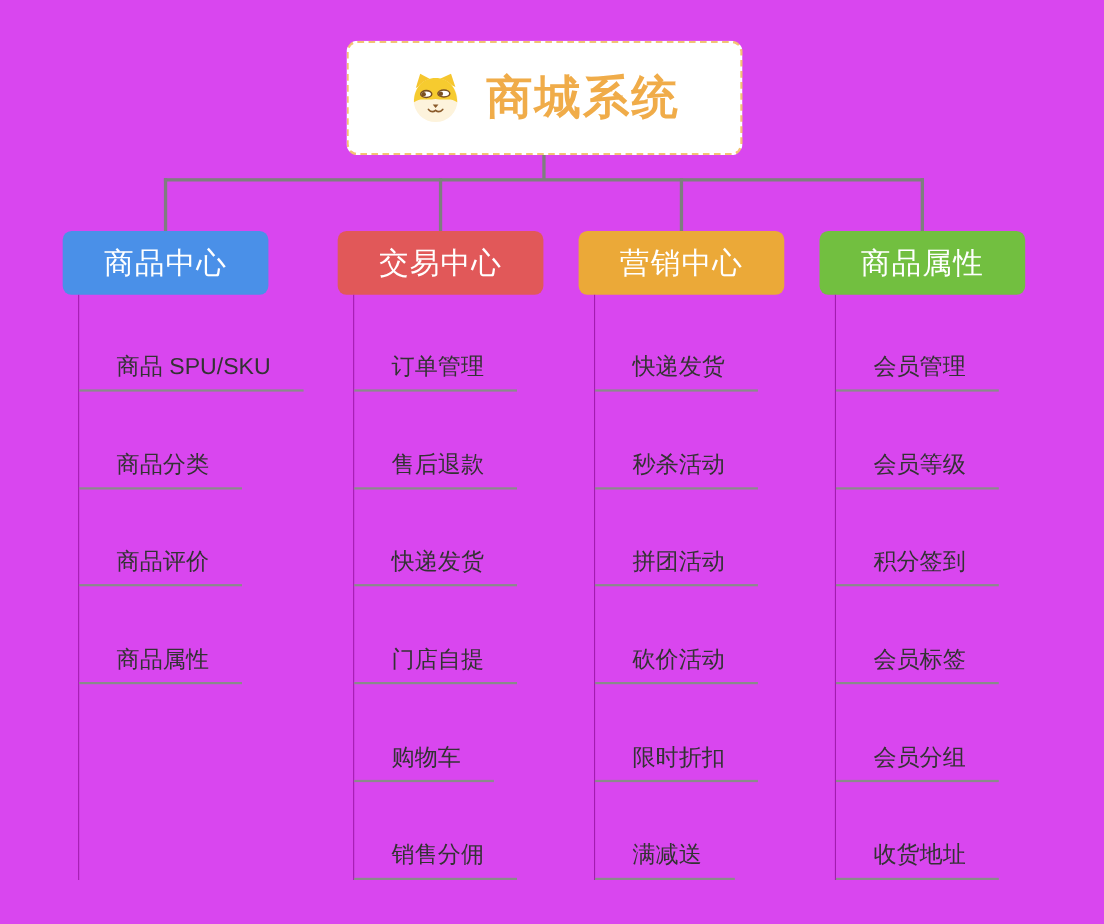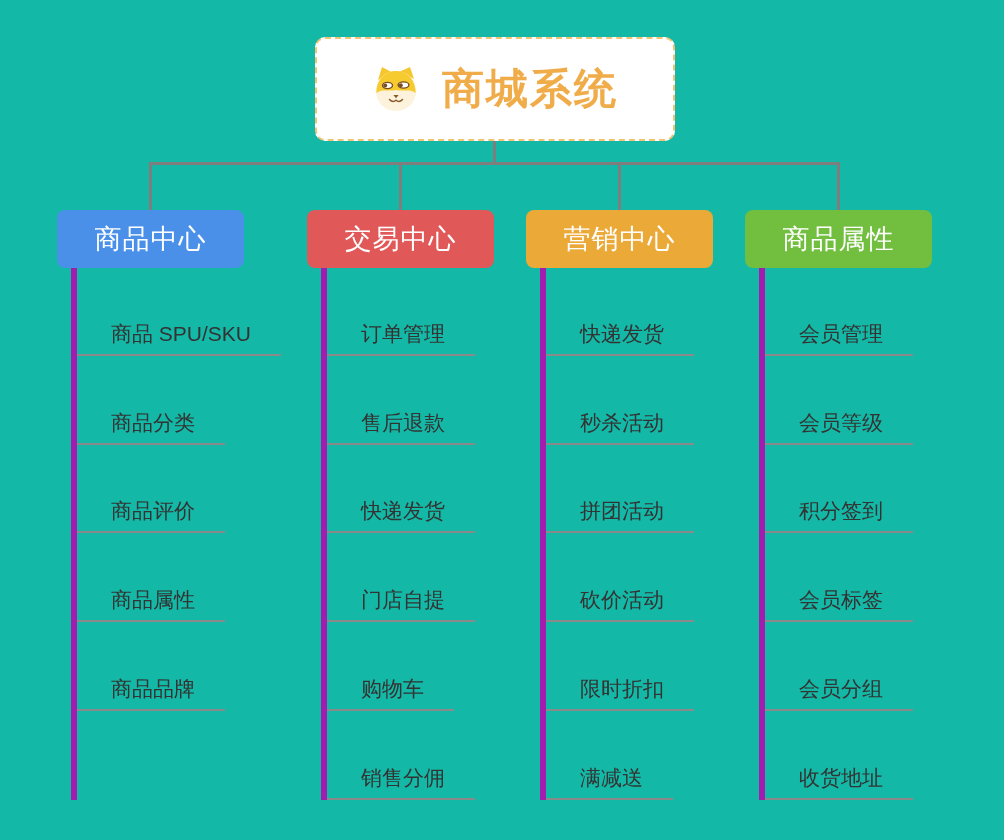--- a/index.html
+++ b/index.html
@@ -1,21 +1,21 @@
 <!DOCTYPE html>
 <html><head>
 <meta charset="utf-8">
 <style>
   html, body { margin: 0; padding: 0; }
   body { background: #e9e9e9; }
   .canvas {
     position: relative;
     width: 1004px;
     height: 840px;
-    background: #14b8a6;
+    background: #d946ef;
     font-family: "Liberation Sans", "DejaVu Sans", sans-serif;
     overflow: hidden;
   }
 
   
   .conn { position: absolute; background: #7e7e7e; }
   .root-stub { left: 493px; top: 140px; width: 3px; height: 24px; }
   .bus       { left: 149px; top: 162px; width: 691px; height: 3px; }
   .drop      { top: 162px; width: 3px; height: 49px; }
   .drop-1 { left: 149px; }
@@ -61,21 +61,21 @@
   .b2 { left: 307px; }
   .b3 { left: 526px; }
   .b4 { left: 745px; }
 
   
   .col {
     position: absolute;
     top: 268px;
     height: 532px;
     width: 230px;
-    border-left: 6px solid #a21caf;
+    border-left: 1px solid #a21caf;
   }
   .col-1 { left: 71px; }
   .col-2 { left: 321px; }
   .col-3 { left: 540px; }
   .col-4 { left: 759px; padding-left: 40px; }
 
   .child {
     position: absolute;
     left: 0;
     width: max-content;
@@ -124,21 +124,20 @@
   <div class="branch b1" style="background-color: rgb(74, 144, 232); font-family: Liberation Serif, serif;">商品中心</div>
   <div class="branch b2" style="background-color: rgb(225, 88, 89);">交易中心</div>
   <div class="branch b3" style="background-color: rgb(235, 169, 56);">营销中心</div>
   <div class="branch b4" style="background-color: rgb(114, 191, 64);">商品属性</div>
 
   <div class="col col-1">
     <div class="child">商品 SPU/SKU</div>
     <div class="child">商品分类</div>
     <div class="child">商品评价</div>
     <div class="child">商品属性</div>
-    <div class="child">商品品牌</div>
   </div>
 
   <div class="col col-2">
     <div class="child">订单管理</div>
     <div class="child">售后退款</div>
     <div class="child">快递发货</div>
     <div class="child">门店自提</div>
     <div class="child">购物车</div>
     <div class="child">销售分佣</div>
   </div>

